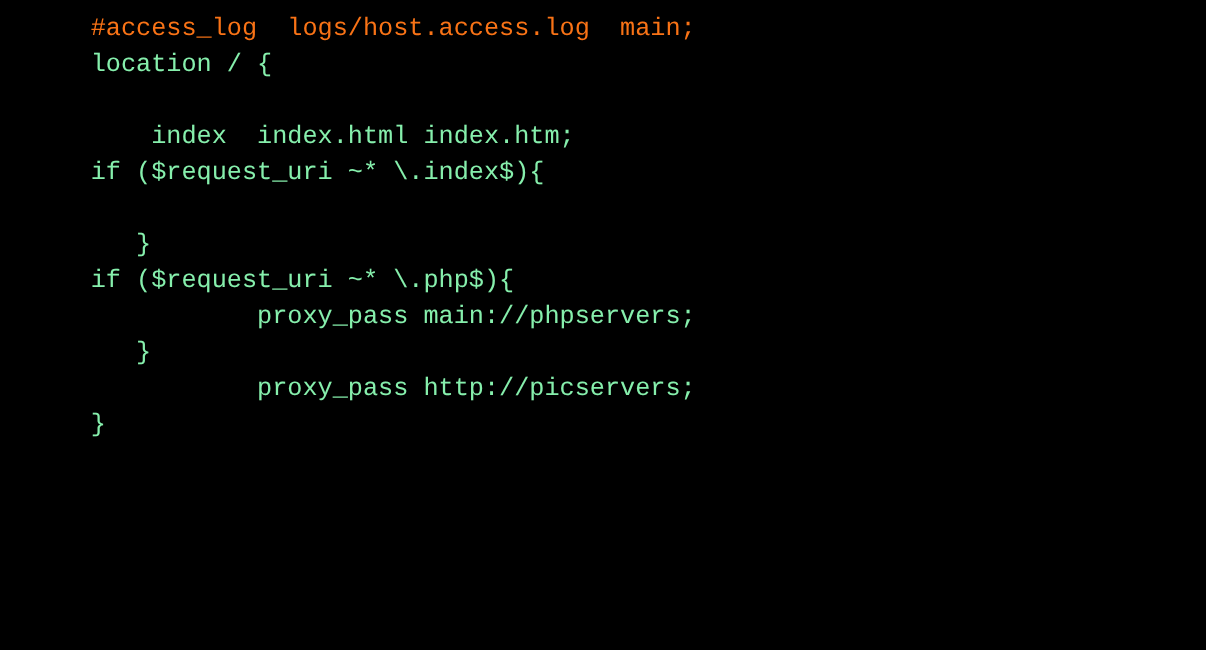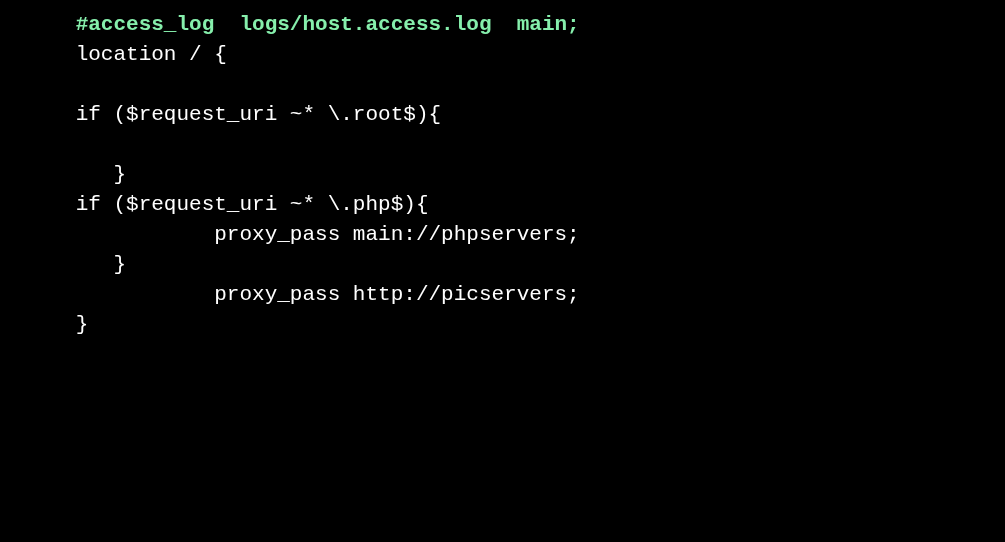--- a/index.html
+++ b/index.html
@@ -10,34 +10,35 @@
       font-family: 'Consolas', 'Monaco', 'Courier New', monospace;
       font-size: 21px;
       line-height: 30px;
       padding: 10px 0;
       overflow: hidden;
     }
     .line {
       white-space: pre;
       color: #e8e8e8;
     }
-    .comment { color: #86efac; font-weight: bold; }
-    .normal { color: #ffffff; }
+    .comment { color: #f97316; }
+    .normal { color: #86efac; }
   </style>
 </head>
 <body>
 
 <div id="code-container">
     <div class="line"><span class="normal">      </span><span class="comment">#access_log  logs/host.access.log  main;</span></div>
     <div class="line"><span class="normal"></span><span class="normal"></span></div>
     <div class="line"><span class="normal">      </span><span class="normal">location / {</span></div>
     <div class="line"><span class="normal">          </span></div>
+    <div class="line"><span class="normal">          </span><span class="normal">index  index.html index.htm;</span></div>
     <div class="line"><span class="normal"></span><span class="normal"></span></div>
     <div class="line"><span class="normal"></span><span class="normal"></span></div>
-    <div class="line"><span class="normal">      </span><span class="normal">if ($request_uri ~* \.root$){</span></div>
+    <div class="line"><span class="normal">      </span><span class="normal">if ($request_uri ~* \.index$){</span></div>
     <div class="line"><span class="normal">                 </span></div>
     <div class="line"><span class="normal">         </span><span class="normal">}</span></div>
     <div class="line"><span class="normal">      </span><span class="normal">if ($request_uri ~* \.php$){</span></div>
     <div class="line"><span class="normal">                 </span><span class="normal">proxy_pass main://phpservers;</span></div>
     <div class="line"><span class="normal">         </span><span class="normal">}</span></div>
     <div class="line"><span class="normal">                 </span><span class="normal">proxy_pass http://picservers;</span></div>
     <div class="line"><span class="normal"></span><span class="normal"></span></div>
     <div class="line"><span class="normal">      </span><span class="normal">}</span></div>
     <div class="line"><span class="normal">      </span></div>
   </div>

